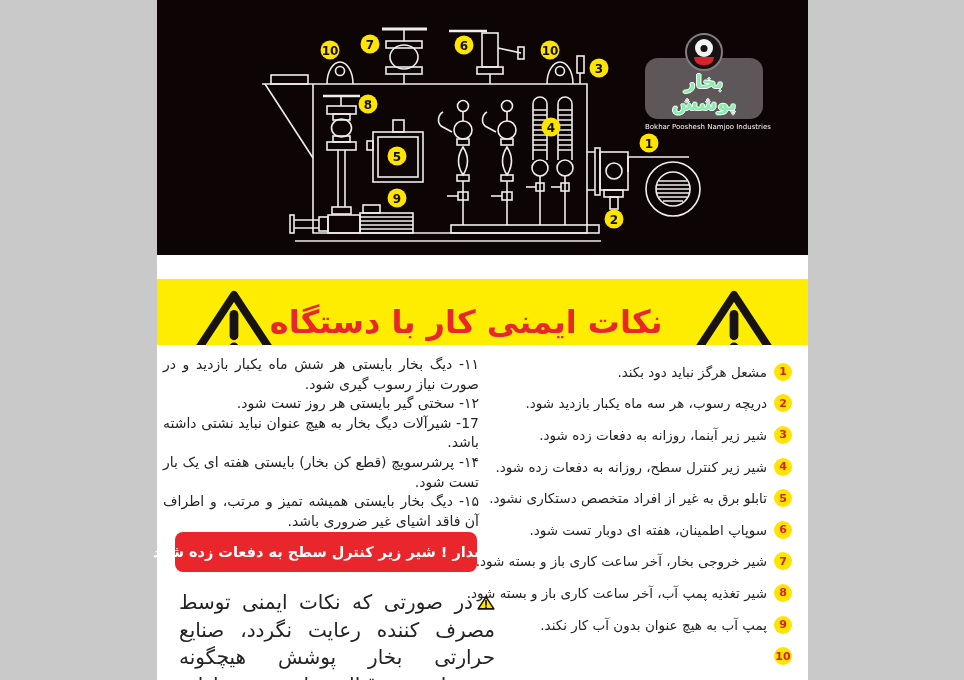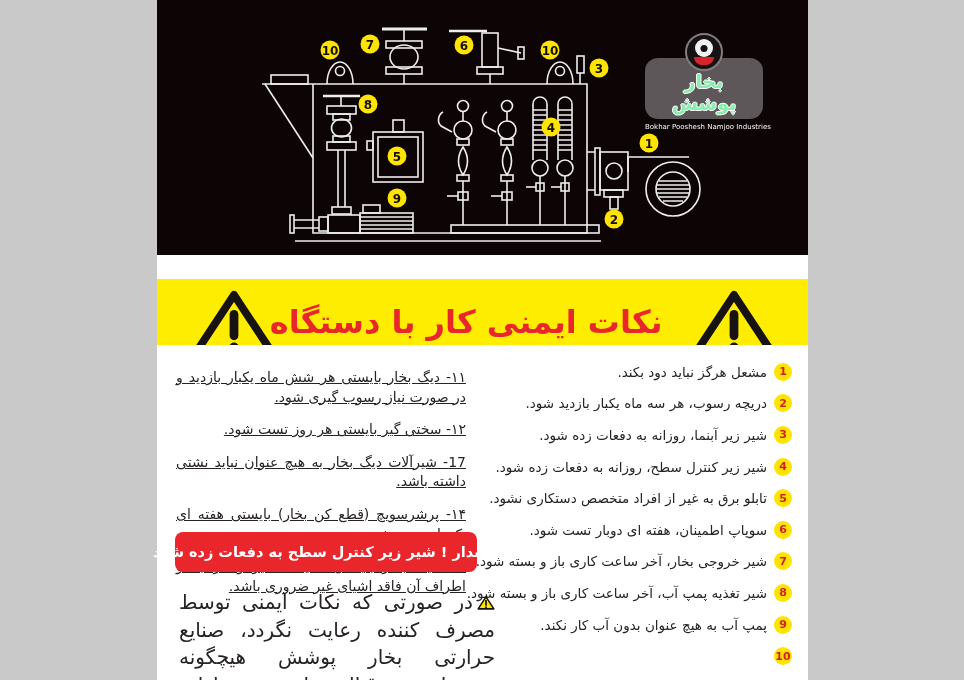--- a/index.html
+++ b/index.html
@@ -51,21 +51,21 @@
     background:#fff; direction:rtl; color:#272324; }
 
   .safety-list { position:absolute; top:11px; right:16px; width:308px; }
   .safety-item { display:flex; align-items:center; height:31.6px; font-size:13.5px; white-space:nowrap; }
   .badge { flex:0 0 18px; width:18px; height:18px; border-radius:50%; background:#ffe400;
     color:#d71f26; font-weight:bold; font-size:11px; display:flex; align-items:center;
     justify-content:center; margin-left:7px; line-height:1; }
 
   .notes { position:absolute; top:10px; right:329px; width:316px;
     font-size:14px; line-height:19.6px; text-align:justify; }
-  .note-p { margin:13px;text-decoration:underline; }
+  .note-p { margin:0; }
 
   .warning-box { position:absolute; top:187px; right:331px; width:302px; height:40px;
     background:#e8262b; border-radius:8px; color:#fff; font-weight:bold; font-size:14.5px;
     display:flex; align-items:center; justify-content:center; white-space:nowrap; }
 
   .disclaimer { position:absolute; top:244px; right:313px; width:316px;
     font-size:20px; line-height:27.5px; text-align:justify; }
   .tri-icon { display:inline-block; width:18px; height:16px; vertical-align:-2px; margin-left:4px; }
 </style>
 </head>

